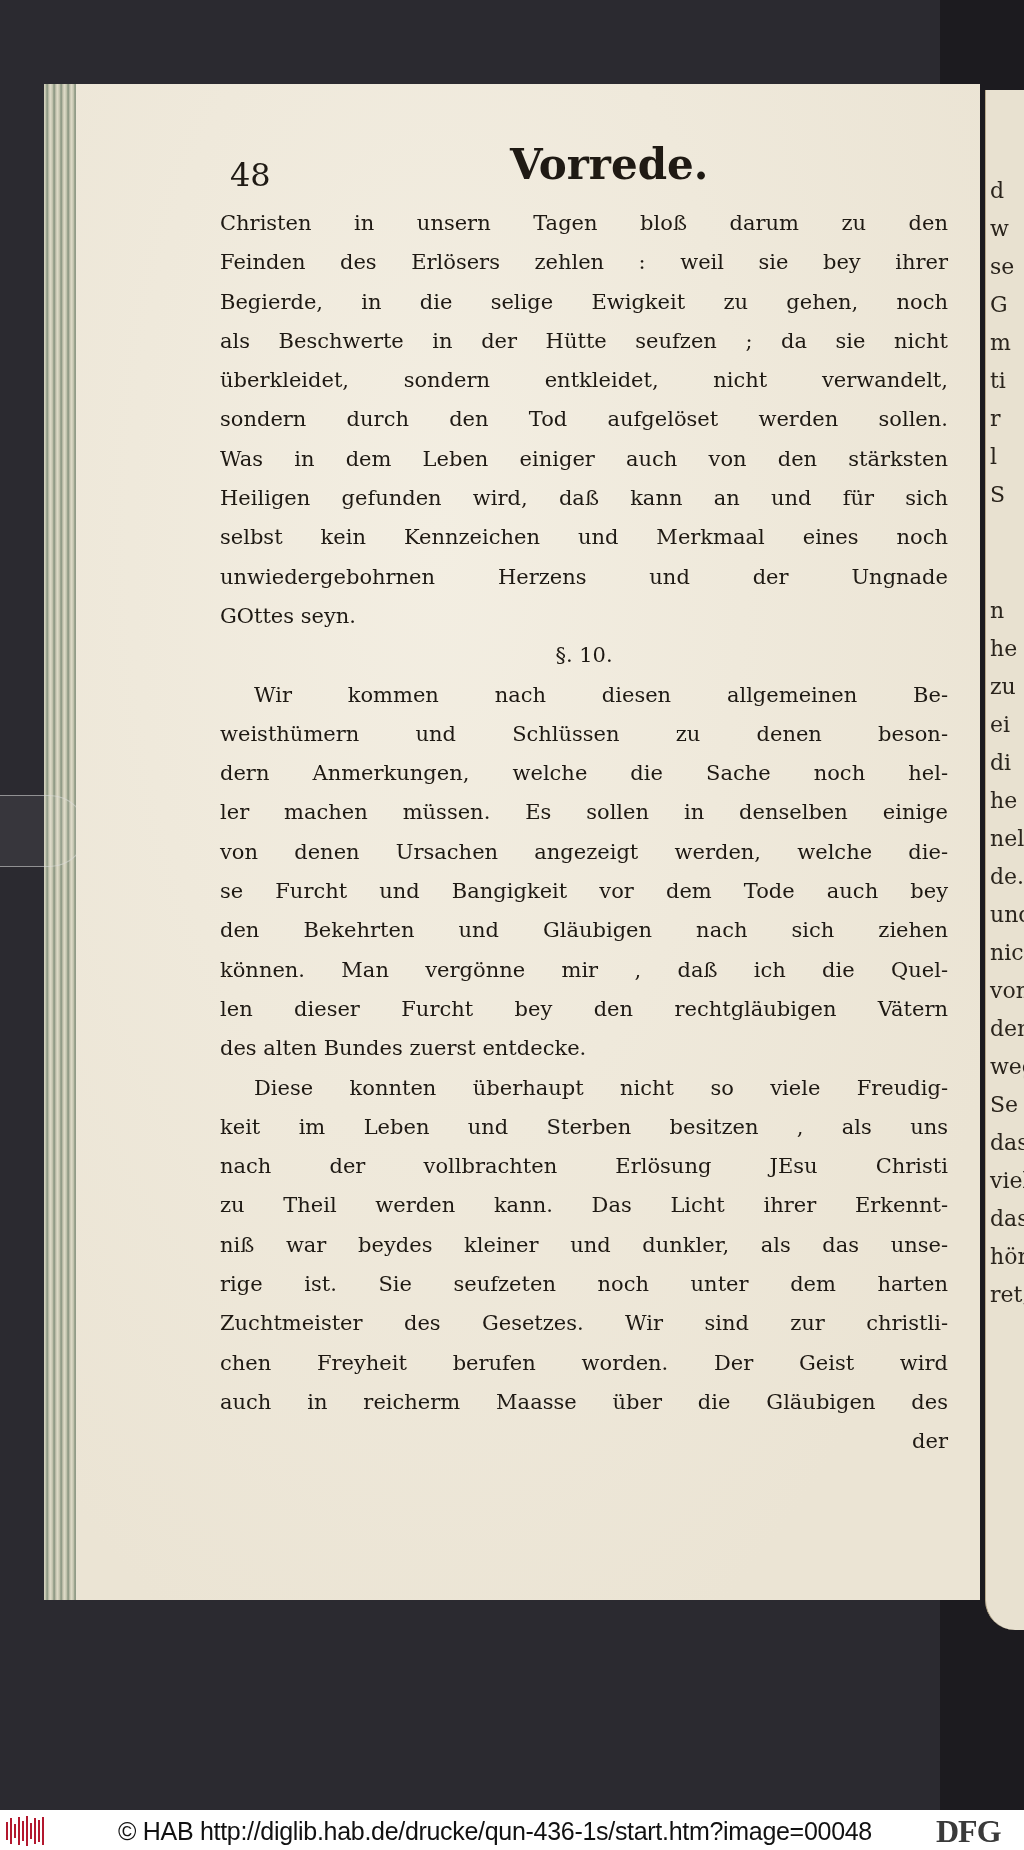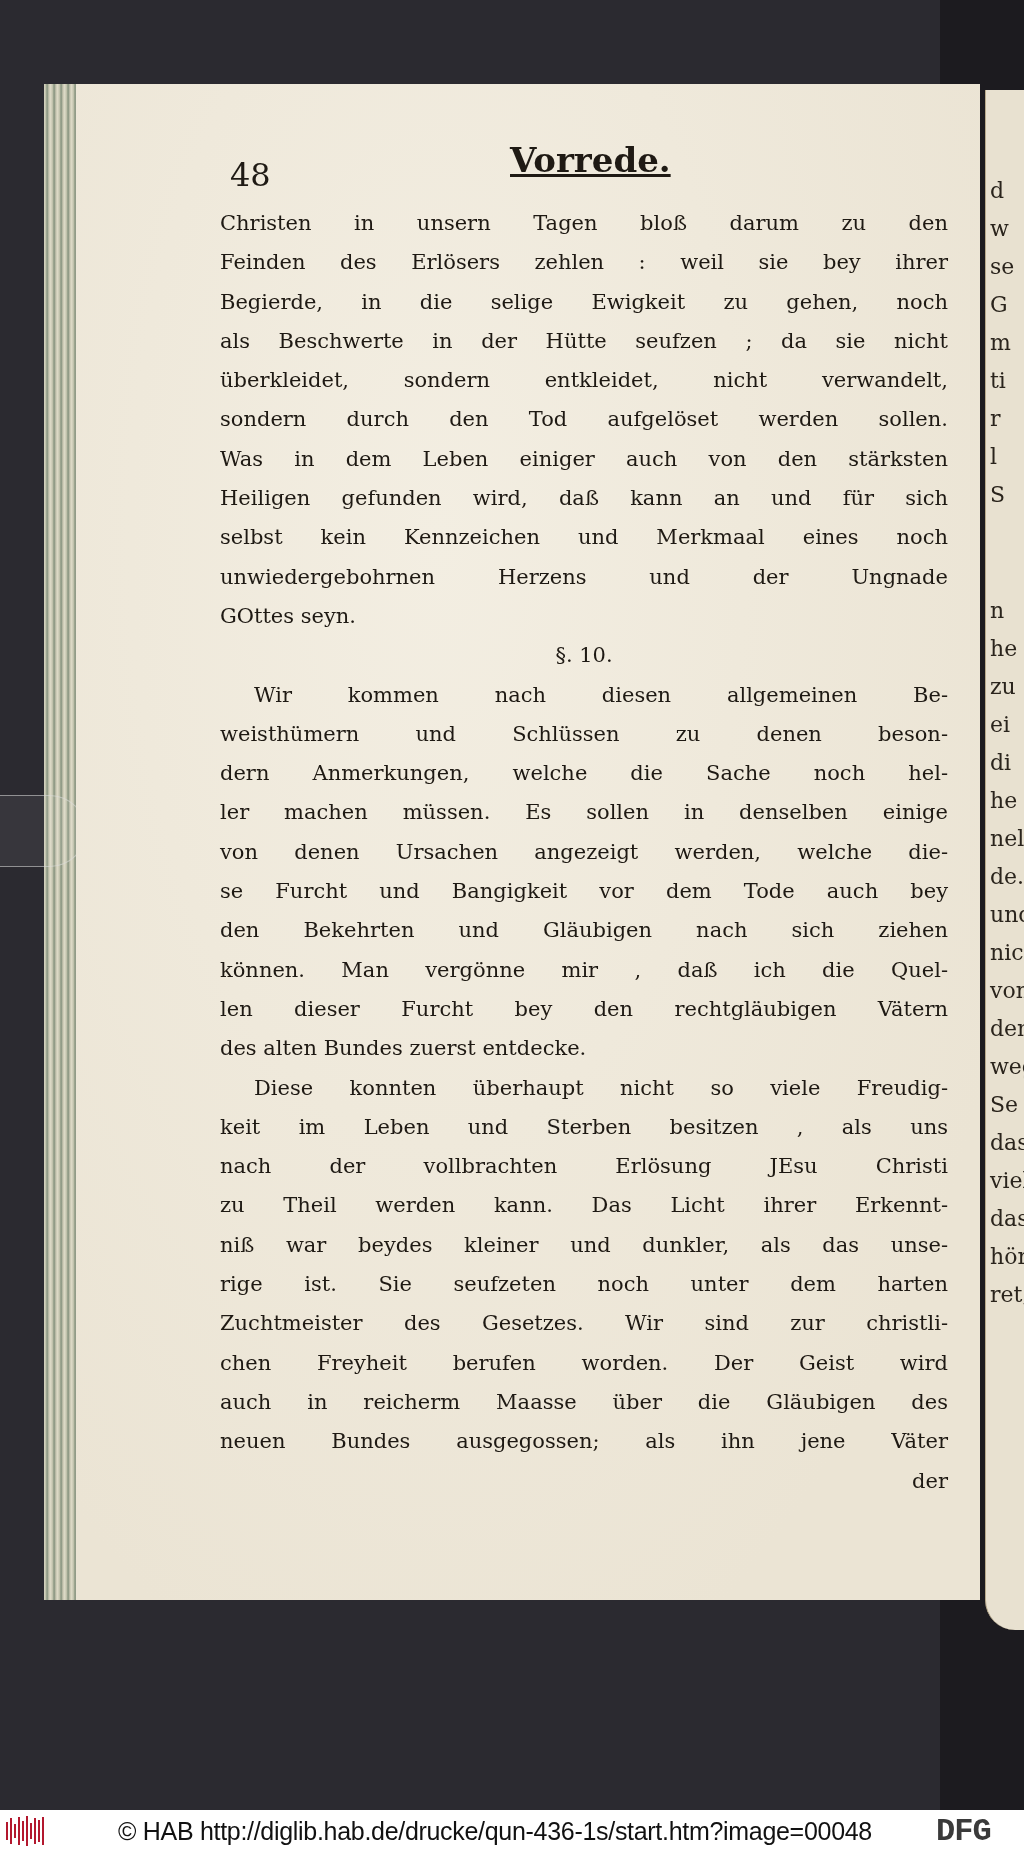--- a/index.html
+++ b/index.html
@@ -38,23 +38,22 @@
   .next-page .frag {
     position:absolute; left:4px; font-size:22px; color:#2a241c;
     font-family:"DejaVu Serif", serif; white-space:nowrap; line-height:1;
   }
   .page-number {
     position:absolute; left:222px; top:156px; font-size:32px; color:#1f1a14;
     font-family:"DejaVu Serif", serif;
     margin-left:8px;
   }
   .running-head {
-    position:absolute; left:510px; top:140px; font-size:34px; font-weight:bold; color:#1f1a14;
+    position:absolute; left:510px; top:140px; font-size:42px; font-weight:bold; color:#1f1a14;
     font-family:"DejaVu Serif", serif;
-    text-decoration:underline;
   }
   .text-block {
     position:absolute; left:220px; top:204px; width:728px;
     color:#1e1913; font-size:21px; line-height:39.3px;
     font-family:"DejaVu Serif", serif;
   }
   .line { display:block; white-space:nowrap; text-align:justify; text-align-last:justify; height:39.3px; overflow:visible; }
   .line.last { text-align-last:left; }
   .line.indent { padding-left:34px; }
   .line.right { text-align:right; text-align-last:right; }
@@ -67,21 +66,21 @@
     position:absolute; left:6px; top:6px; width:40px; height:30px;
     display:flex; gap:2px; align-items:center;
   }
   .footer-logo span { display:block; width:2px; background:#b3182e; }
   .footer-text {
     position:absolute; left:118px; top:7px; font-size:25px; color:#111;
     font-family:"Liberation Sans", sans-serif; letter-spacing:-0.3px;
   }
   .footer-dfg {
     position:absolute; left:936px; top:3px; font-size:32px; font-weight:bold; color:#3a3a3a;
-    font-family:Liberation Mono, monospace; letter-spacing:-1px;
+    font-family:Liberation Serif, serif; letter-spacing:-1px;
   }
 </style>
 </head>
 <body>
 
 <div class="bg-right"></div>
 <div class="page-edges"></div>
 <div class="clip-strip"></div>
 
 <div class="next-page">
@@ -145,21 +144,20 @@
   <span class="line last">des alten Bundes zuerst entdecke.</span>
   <span class="line indent">Diese konnten überhaupt nicht so viele Freudig-</span>
   <span class="line">keit im Leben und Sterben besitzen , als uns</span>
   <span class="line">nach der vollbrachten Erlösung JEsu Christi</span>
   <span class="line">zu Theil werden kann. Das Licht ihrer Erkennt-</span>
   <span class="line">niß war beydes kleiner und dunkler, als das unse-</span>
   <span class="line">rige ist. Sie seufzeten noch unter dem harten</span>
   <span class="line">Zuchtmeister des Gesetzes. Wir sind zur christli-</span>
   <span class="line">chen Freyheit berufen worden. Der Geist wird</span>
   <span class="line">auch in reicherm Maasse über die Gläubigen des</span>
-  <span class="line">neuen Bundes ausgegossen; als ihn jene Väter</span>
   <span class="line right">der</span>
 </div>
 
 <div class="footer">
   <div class="footer-logo">
     <span style="height:18px"></span>
       <span style="height:26px"></span>
       <span style="height:14px"></span>
       <span style="height:28px"></span>
       <span style="height:20px"></span>

